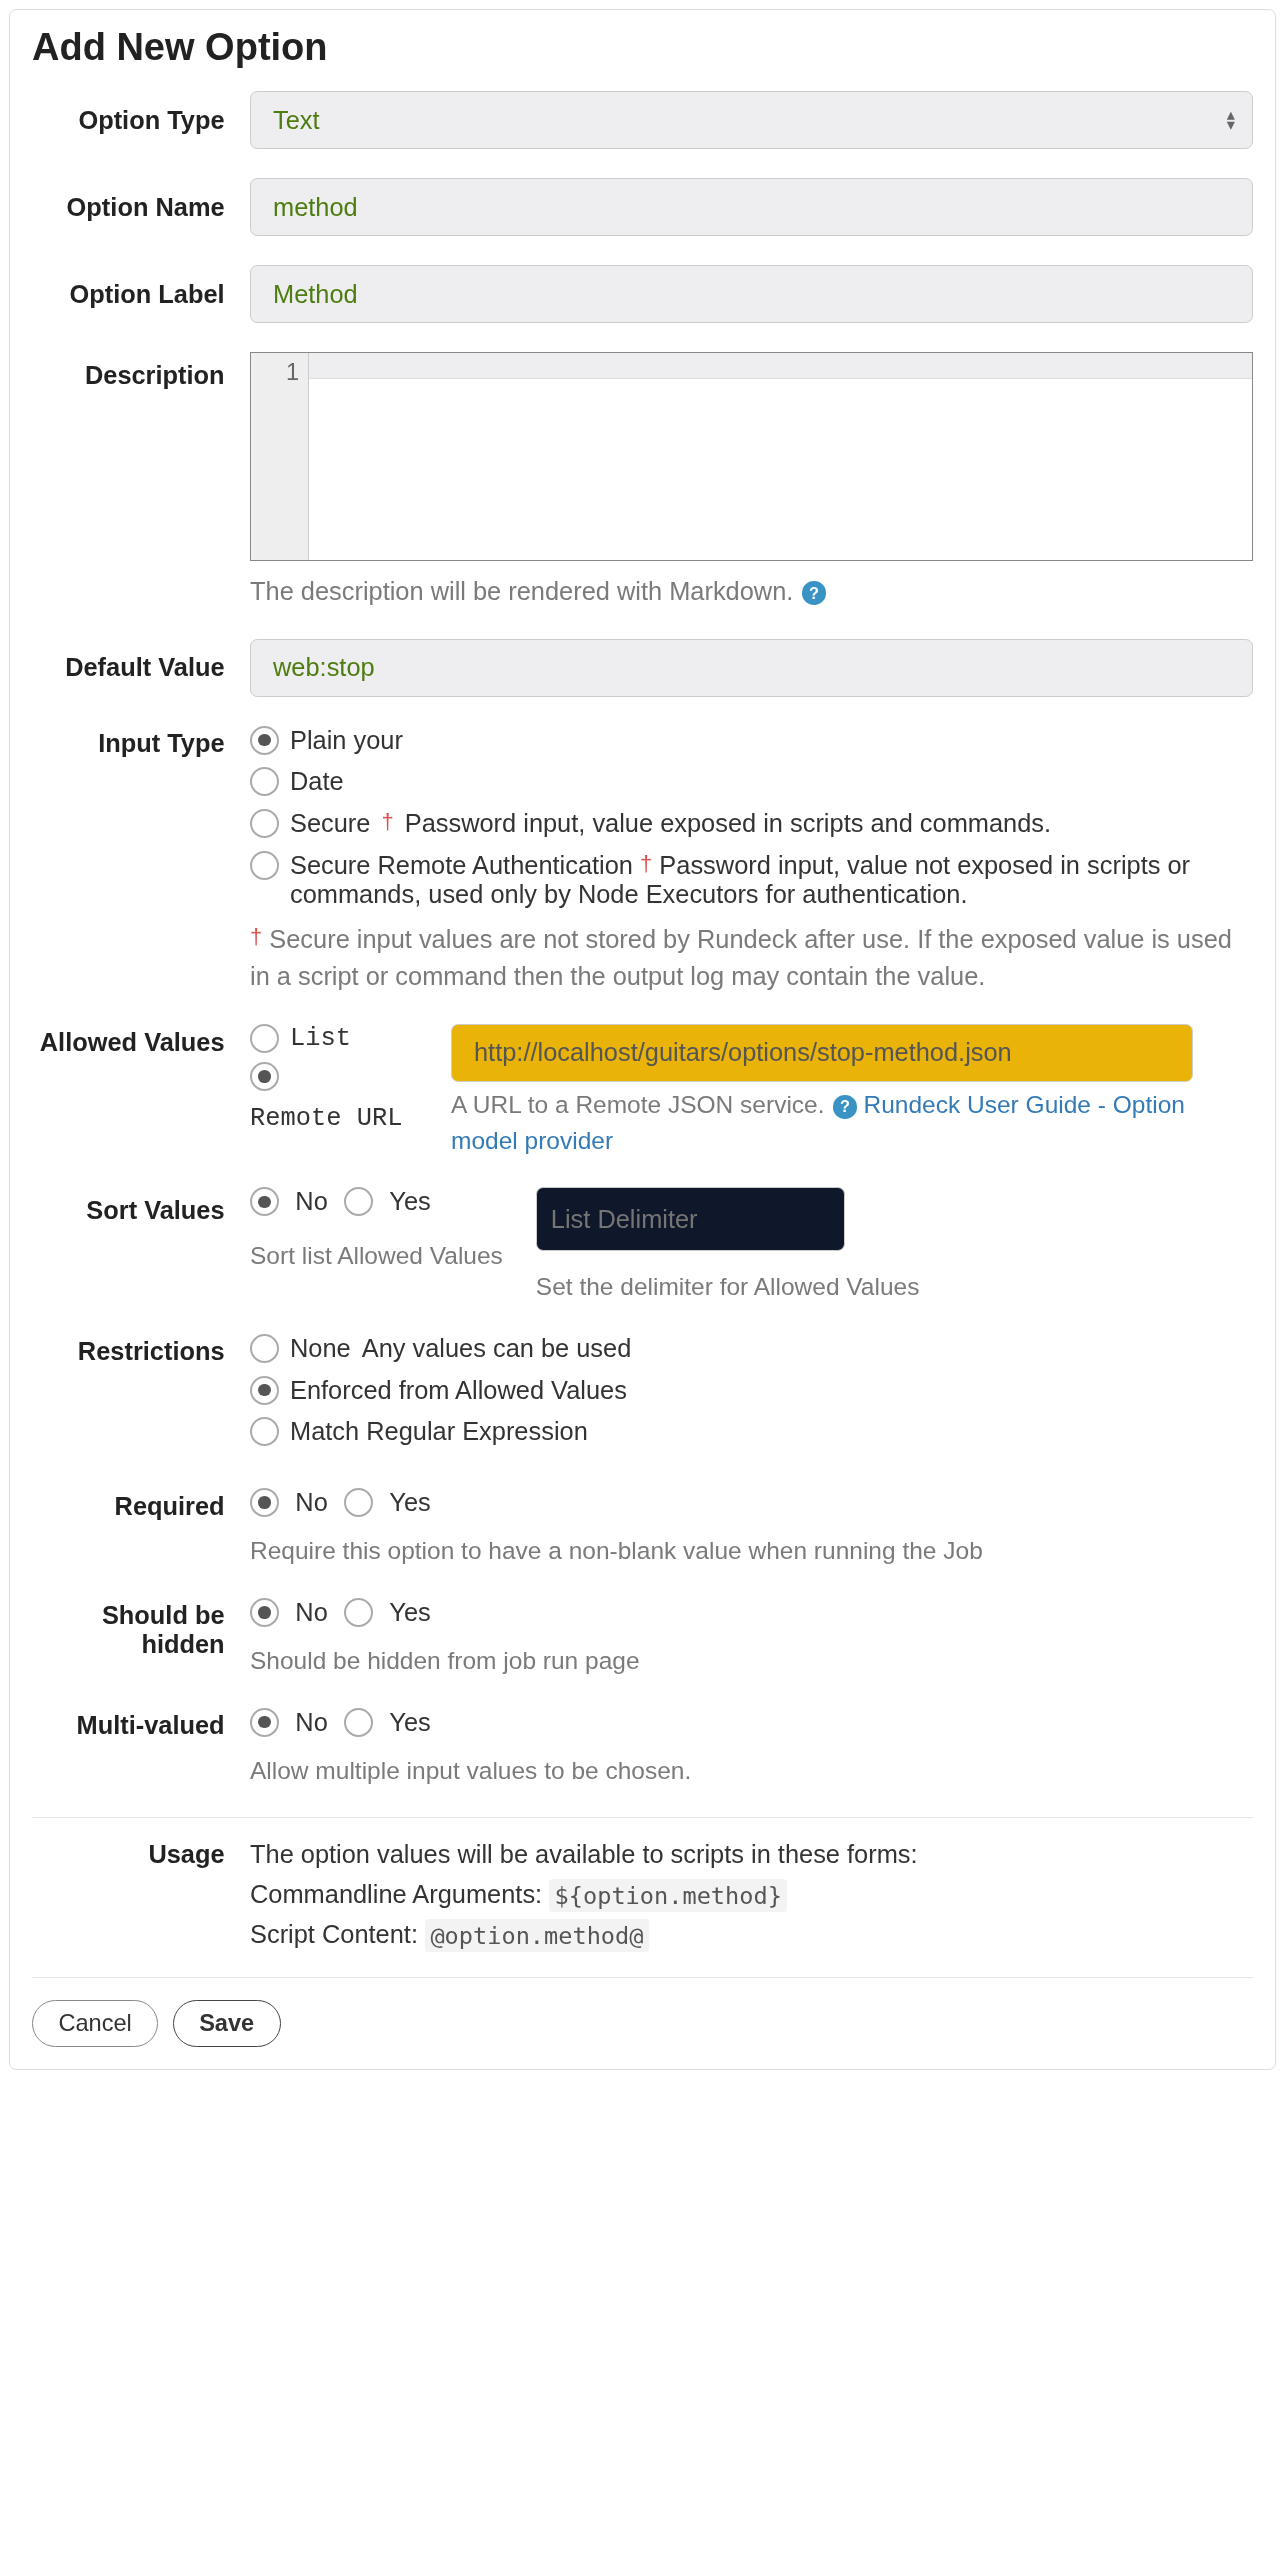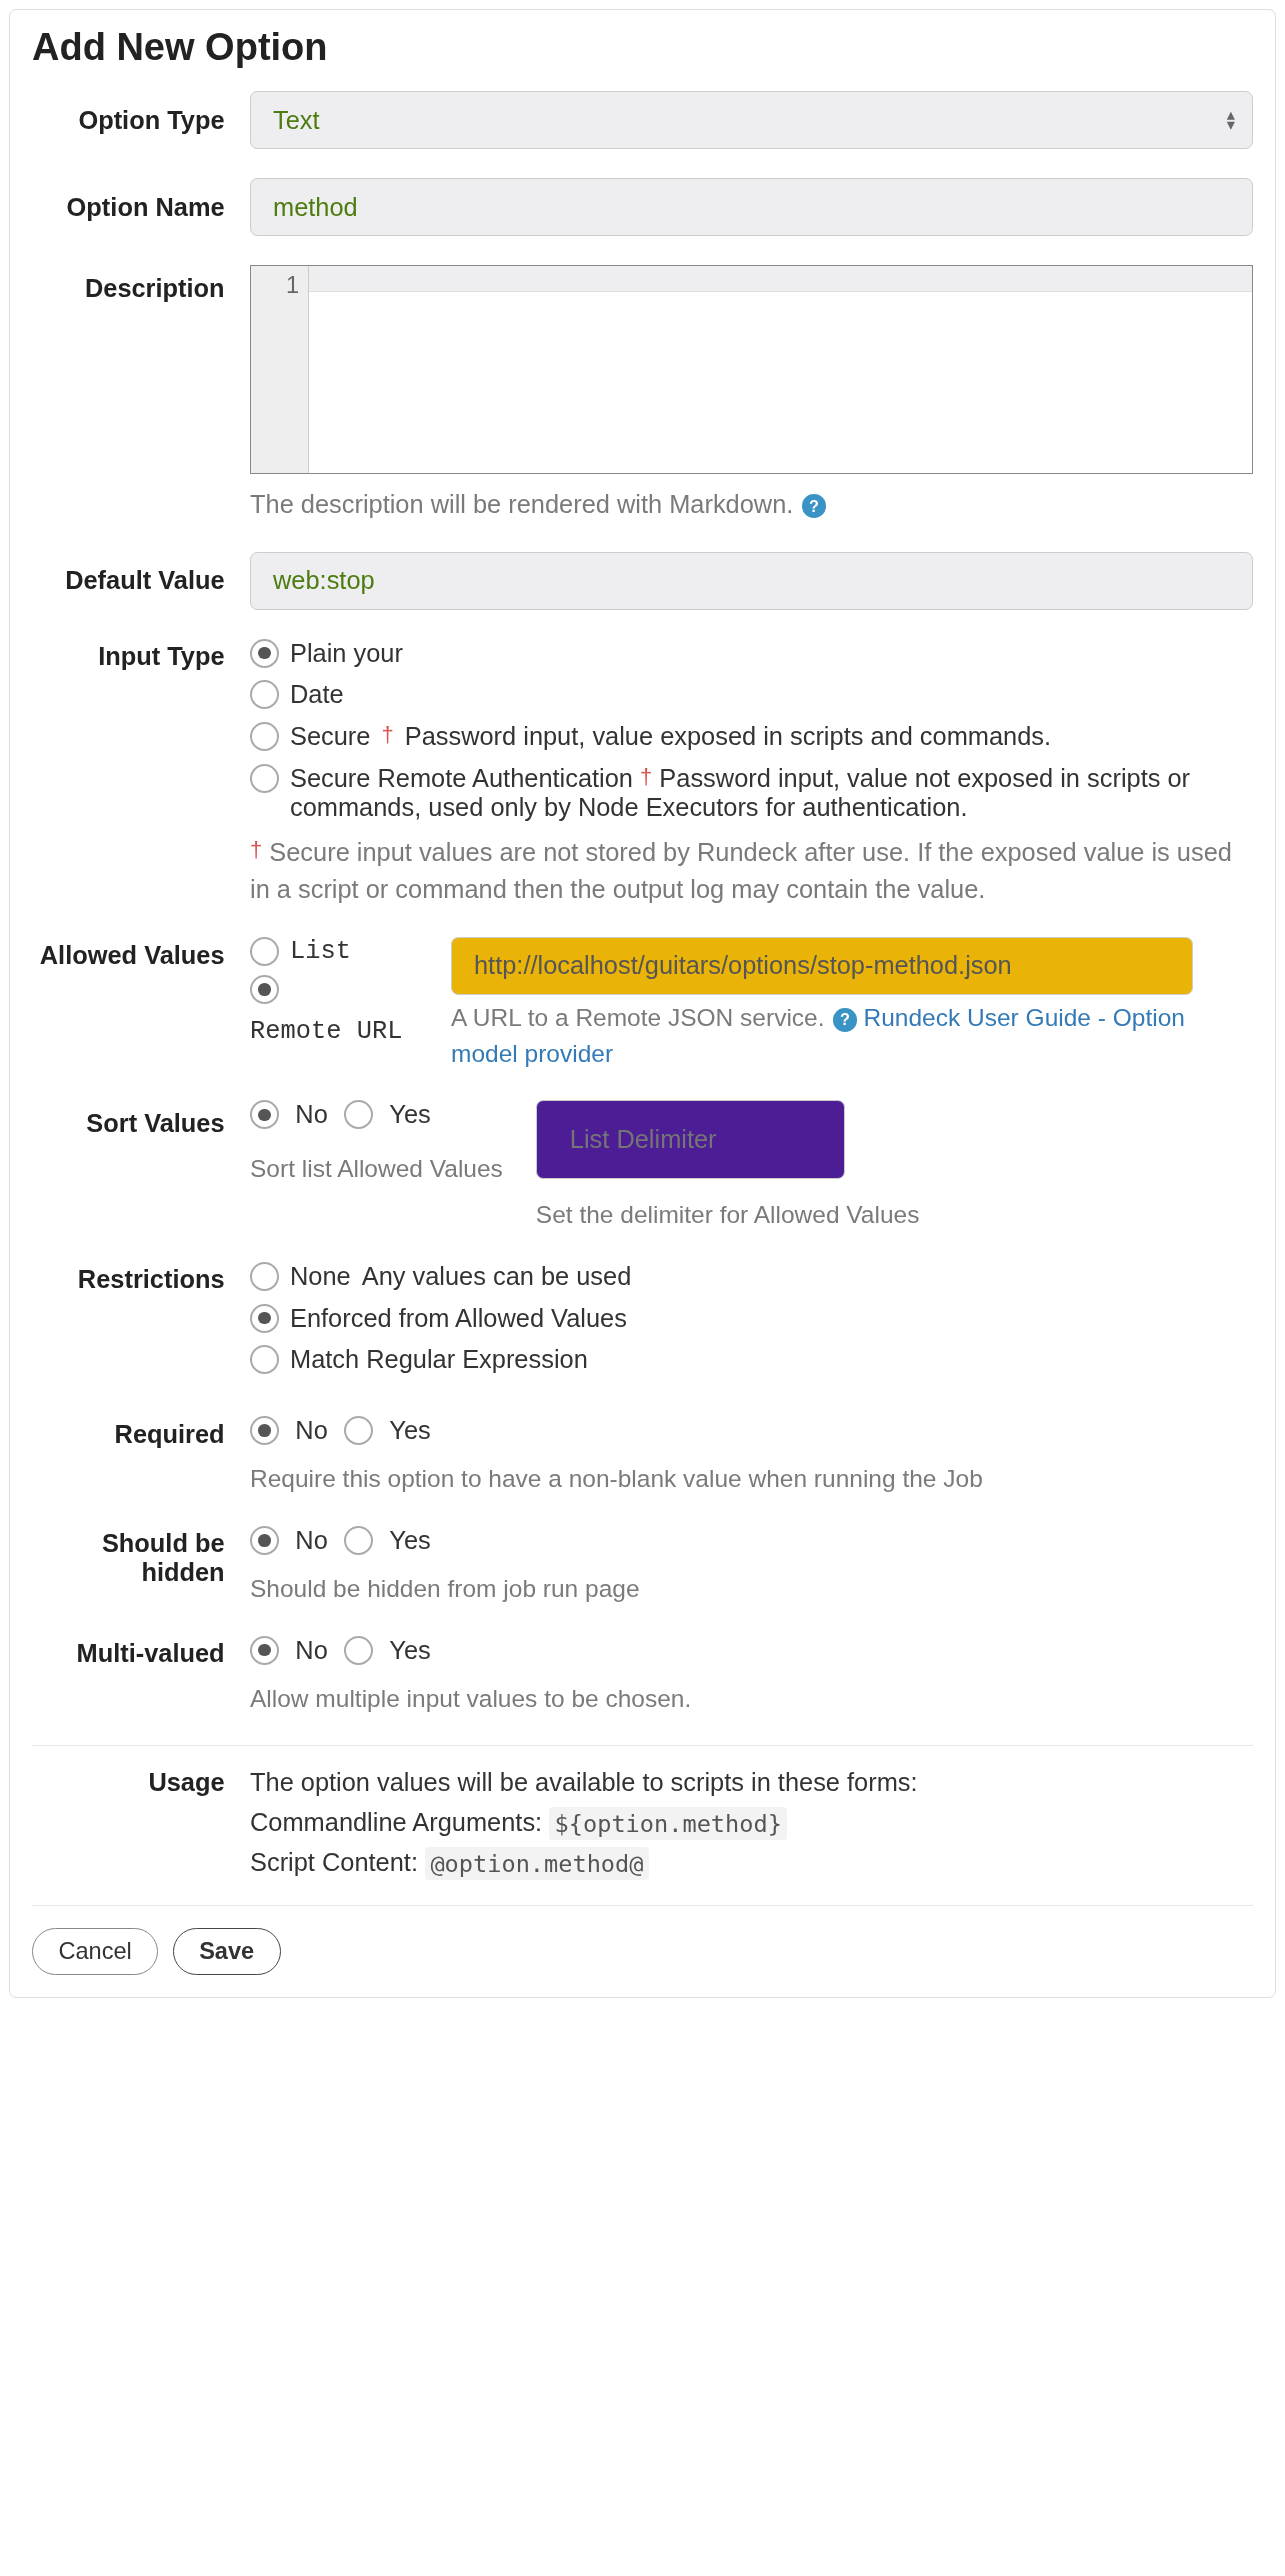--- a/index.html
+++ b/index.html
@@ -153,25 +153,25 @@
   color: #333;
 }
 .dagger { color: #d9534f; font-size: 22px; vertical-align: top; }
 .inline-group {
   display: flex;
   align-items: center;
   gap: 16.3px;
 }
 .small-input {
   width: 309px;
-  height: 79px;
+  height: 64px;
   border: 0.9px solid #ccc;
   border-radius: 7.3px;
-  background: #4c1d95;
-  padding: 0 33px;
+  background: #0f172a;
+  padding: 0 14px;
   font-size: 25.4px;
   color: #888;
   font-family: inherit;
 }
 .med-input {
   width: 742px;
   height: 58px;
   border: 0.9px solid #ccc;
   border-radius: 7.3px;
   background: #eab308;
@@ -246,20 +246,26 @@
     </div>
   </div>
 
   <div class="form-row">
     <div class="label-col">Option Name</div>
     <div class="field-col">
       <input class="text-input" value="method" style="">
     </div>
   </div>
 
+  <div class="form-row">
+    <div class="label-col">Option Label</div>
+    <div class="field-col">
+      <input class="text-input" value="Method" style="">
+    </div>
+  </div>
 
   <div class="form-row">
     <div class="label-col" style="padding-top:9px;">Description</div>
     <div class="field-col">
       <div class="editor">
         <div class="gutter"><span>1</span></div>
         <div class="editor-body-wrap">
           <div class="editor-top-border"></div>
           <div class="editor-body"></div>
         </div>

